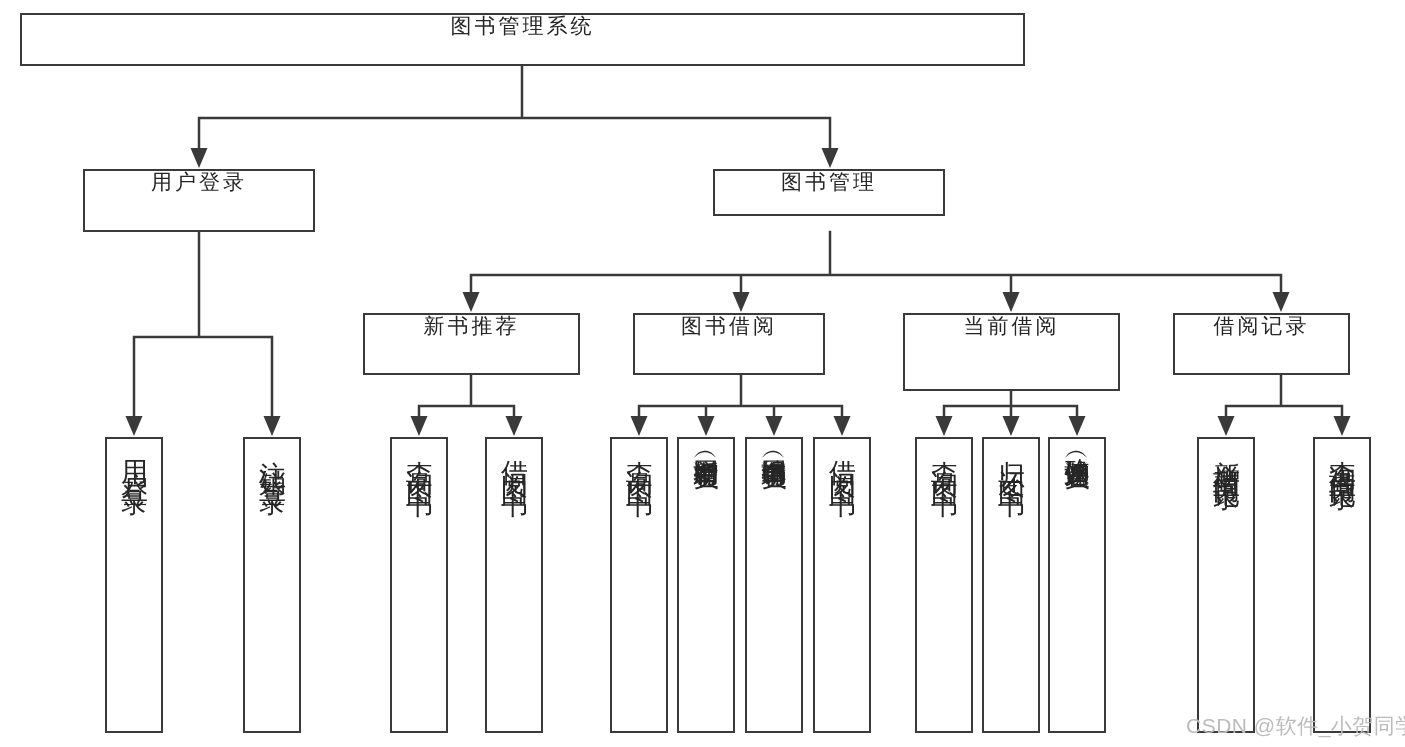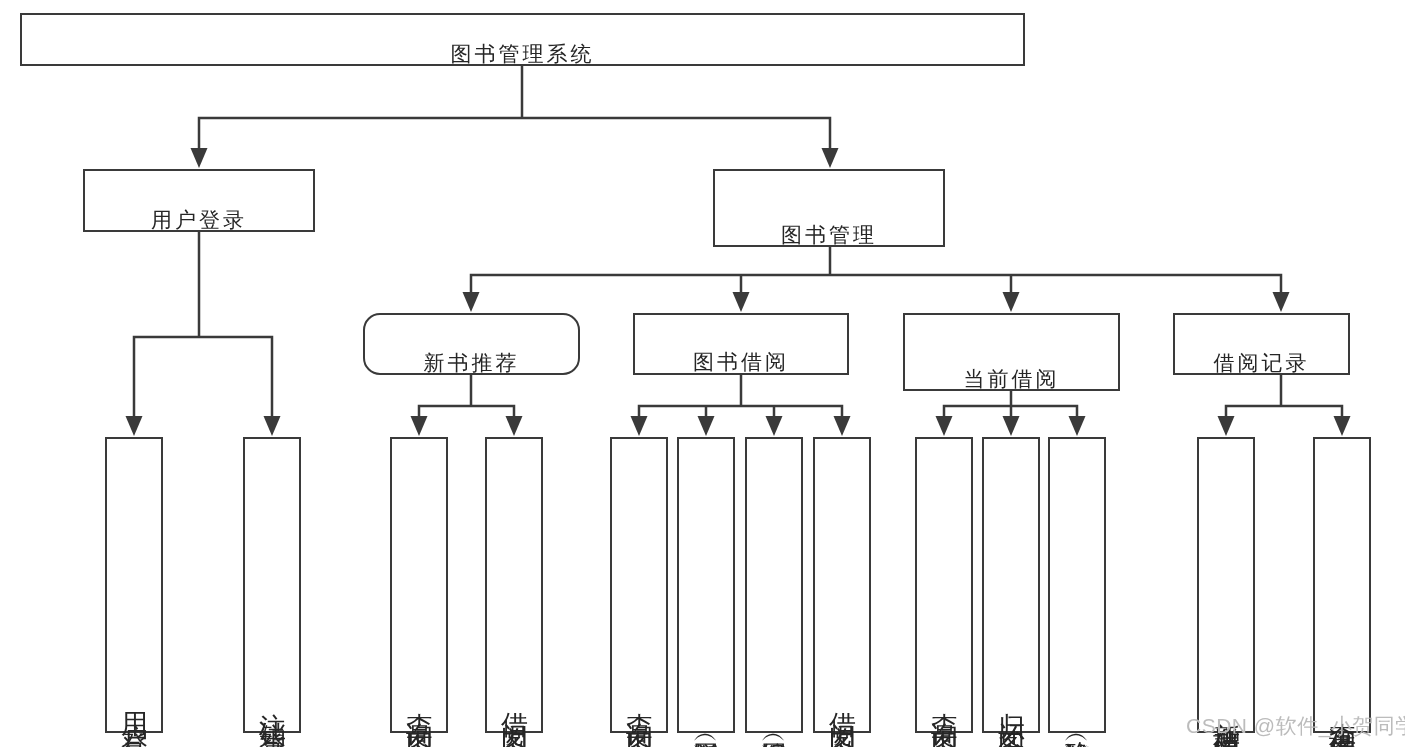--- a/index.html
+++ b/index.html
@@ -17,21 +17,21 @@
     left: 0; top: 0;
     width: 1405px; height: 747px;
     z-index: 1;
   }
   .node {
     position: absolute;
     box-sizing: border-box;
     border: 2.5px solid #3a3a3a;
     background: #ffffff;
     display: flex;
-    align-items: flex-end;
+    align-items: flex-start;
     justify-content: center;
     z-index: 2;
   }
   .hlabel {
     font-size: 21px;
     letter-spacing: 3px;
     white-space: nowrap;
     line-height: 1;
   }
   .vlabel {
@@ -100,28 +100,28 @@
     </g>
   </svg>
 
   <div class="node" style="left:20px; top:13px; width:1005px; height:53px;">
     <span class="hlabel">图书管理系统</span>
   </div>
 
   <div class="node" style="left:83px; top:169px; width:232px; height:63px;">
     <span class="hlabel">用户登录</span>
   </div>
-  <div class="node" style="left:713px; top:169px; width:232px; height:78px;">
+  <div class="node" style="left:713px; top:169px; width:232px; height:47px;">
     <span class="hlabel">图书管理</span>
   </div>
 
-  <div class="node" style="left:363px; top:313px; width:217px; height:62px;border-radius:17px;">
+  <div class="node" style="left:363px; top:313px; width:217px; height:62px;">
     <span class="hlabel">新书推荐</span>
   </div>
-  <div class="node" style="left:633px; top:313px; width:216px; height:62px;font-family:Liberation Serif, serif;">
+  <div class="node" style="left:633px; top:313px; width:192px; height:62px;">
     <span class="hlabel">图书借阅</span>
   </div>
   <div class="node" style="left:903px; top:313px; width:217px; height:78px;">
     <span class="hlabel">当前借阅</span>
   </div>
   <div class="node" style="left:1173px; top:313px; width:177px; height:62px;">
     <span class="hlabel">借阅记录</span>
   </div>
 
   <div class="node" style="left:105px; top:437px; width:58px; height:296px;">

